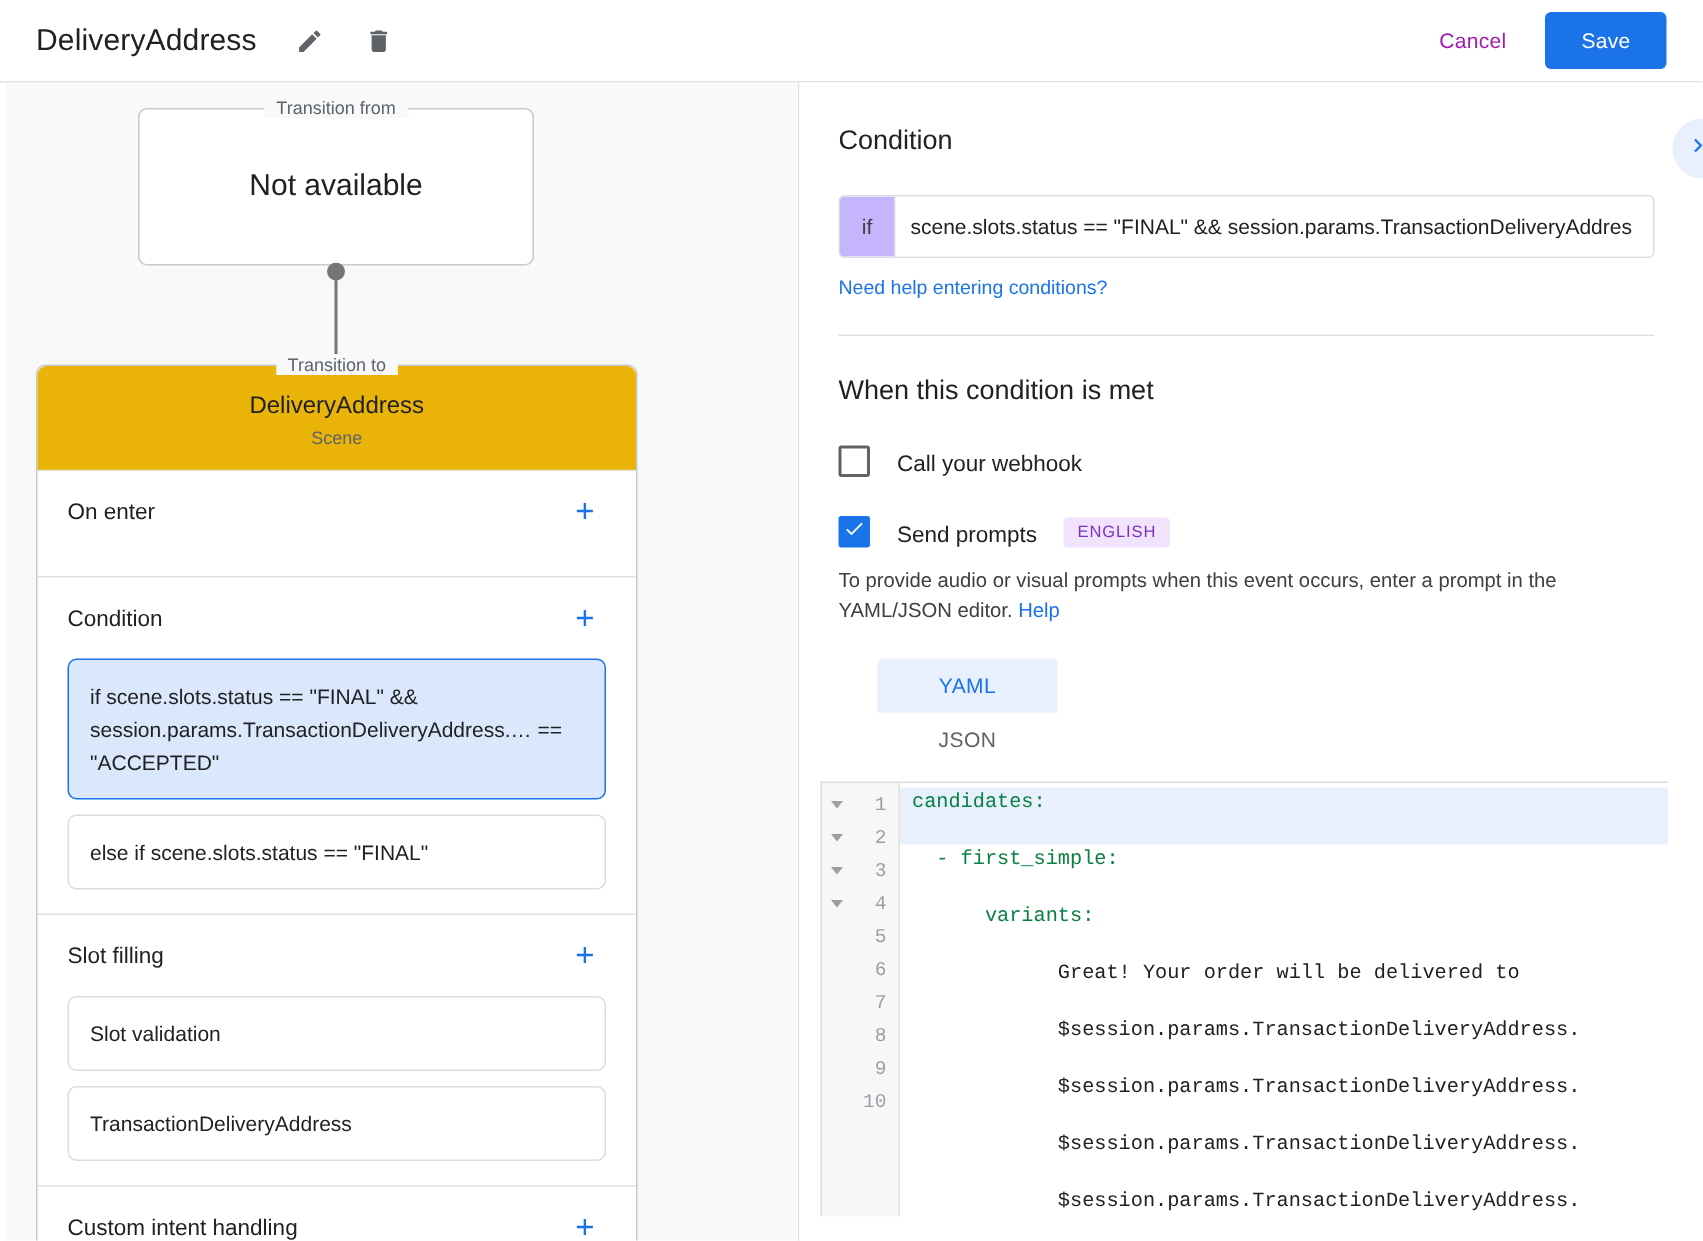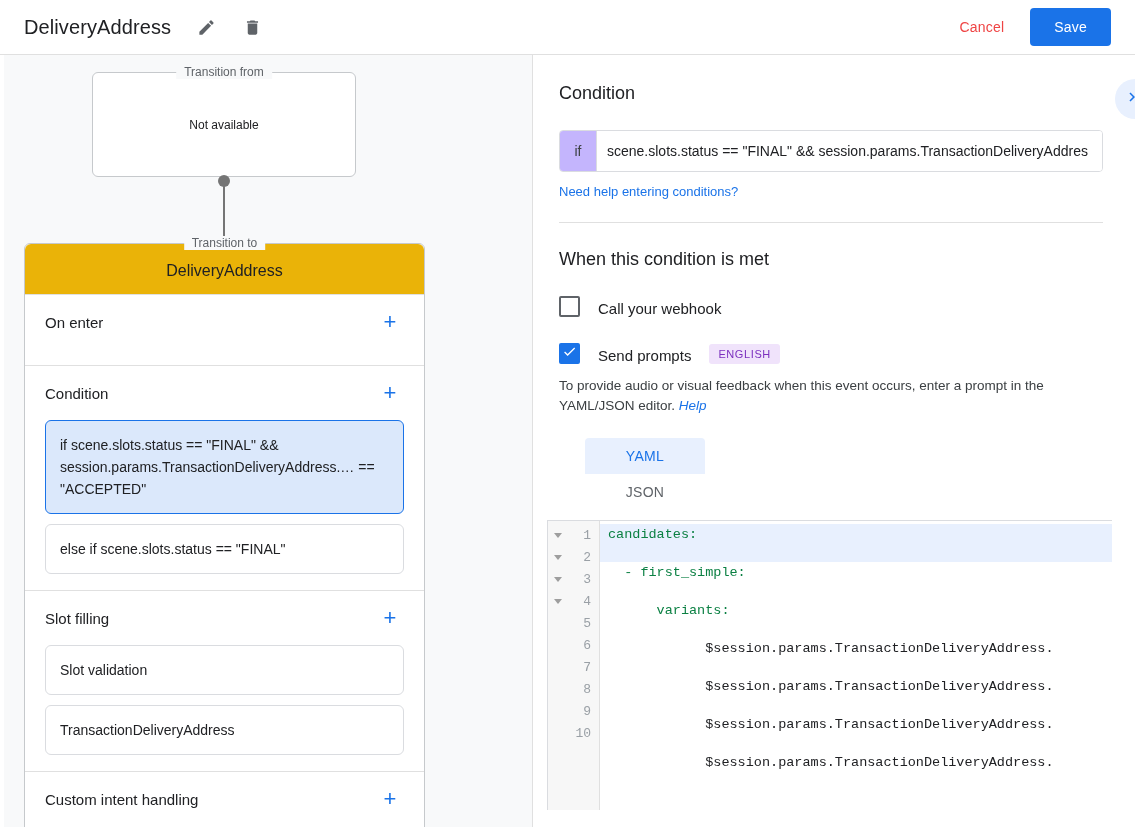--- a/index.html
+++ b/index.html
@@ -23,21 +23,21 @@
   }
   .icon-btn {
     width: 34px; height: 34px; margin-left: 12px; border-radius: 50%;
     display: flex; align-items: center; justify-content: center;
     cursor: pointer; background: transparent; border: none;
   }
   .icon-btn:first-of-type { margin-left: 18px; }
   .icon-btn svg { display: block; }
   .topbar-spacer { flex: 1; }
   .cancel-btn {
-    color: #ef4444; font-size: 14px; font-weight: 500; background: none;
+    color: #a21caf; font-size: 14px; font-weight: 500; background: none;
     border: none; cursor: pointer; padding: 9px 10px; border-radius: 4px;
     letter-spacing: .2px;
   }
   .save-btn {
     background: #1a73e8; color: #fff; font-size: 14px; font-weight: 500;
     border: none; border-radius: 4px; padding: 0 24px; height: 38px;
     margin-left: 16px; margin-right: 24px; cursor: pointer; letter-spacing: .2px;
     font-family: "Liberation Sans", sans-serif;
   }
 
@@ -62,21 +62,21 @@
   }
   .fieldset-legend {
     position: absolute; top: -8px; background: #f8f9fa; padding: 0 8px;
     font-size: 12px; color: #5f6368; left: 50%; transform: translateX(-50%);
     white-space: nowrap;
   }
   #transition-from {
     left: 88px; top: 17px; width: 264px; height: 105px;
     display: flex; align-items: center; justify-content: center;
   }
-  #transition-from .ftext { font-size: 12px; color: #202124; }
+  #transition-from .ftext { font-size: 20px; color: #202124; }
 
   .connector { position: absolute; left: 212px; top: 120px; width: 16px; height: 110px; }
 
   
   .to-card {
     position: absolute; left: 20px; top: 188px; width: 401px;
     background: #fff; border: 1px solid #c6c9cc; border-radius: 6px;
   }
   .to-card-head {
     background: #eab308; border-radius: 6px 6px 0 0; padding: 18px 0 14px;
@@ -152,21 +152,21 @@
   }
   .check-label { margin-left: 18px; font-size: 15px; color: #202124; font-weight: 500; }
   .lang-badge {
     margin-left: 18px; background: #f0e3fb; color: #7b2fbe; font-size: 11px;
     letter-spacing: .6px; padding: 4px 9px; border-radius: 3px; font-weight: 500;
   }
   .hint {
     margin-top: 12px; font-size: 13.5px; color: #3c4043; line-height: 20px;
     max-width: 560px;
   }
-  .hint a { color: #1a73e8; text-decoration: none; cursor: pointer; font-style: italic; }
+  .hint a { color: #1a73e8; text-decoration: none; cursor: pointer; }
 
   
   .tabs { display: flex; margin: 22px 0 0 26px; flex-direction: column; }
   .tab {
     width: 120px; height: 36px; display: flex; align-items: center;
     justify-content: center; font-size: 14px; font-weight: 500;
     color: #5f6368; cursor: pointer; letter-spacing: .3px;
   }
   .tab.active { background: #e8f0fe; color: #1a73e8; border-radius: 4px 4px 0 0; }
 
@@ -240,20 +240,21 @@
         <circle cx="8" cy="6" r="6" fill="#757575"></circle>
         <line x1="8" y1="6" x2="8" y2="96" stroke="#757575" stroke-width="2"></line>
         <polygon points="8,108 2.5,95 13.5,95" fill="#757575"></polygon>
       </svg>
     </div>
 
     <div class="to-card">
       <div class="to-card-head">
         <span class="to-legend">Transition to</span>
         <div class="to-title">DeliveryAddress</div>
+        <div class="to-sub">Scene</div>
       </div>
 
       <div class="section">
         <div class="section-head">
           <span class="section-title">On enter</span>
           <button class="plus-btn">+</button>
         </div>
       </div>
 
       <div class="section chip-sec-pad">
@@ -319,21 +320,21 @@
             <svg width="15" height="15" viewBox="0 0 24 24" fill="#ffffff">
               <path d="M9 16.17 4.83 12l-1.42 1.41L9 19 21 7l-1.41-1.41z"></path>
             </svg>
           </span>
         </div>
         <span class="check-label">Send prompts</span>
         <span class="lang-badge">ENGLISH</span>
       </div>
 
       <div class="hint">
-        <span>To provide audio or visual feedback when this event occurs, enter a prompt in the YAML/JSON editor. </span><a>Help</a>
+        <span>To provide audio or visual prompts when this event occurs, enter a prompt in the YAML/JSON editor. </span><a>Help</a>
       </div>
 
       <div class="tabs">
         <div class="tab active">YAML</div>
         <div class="tab">JSON</div>
       </div>
     </div>
 
     <div class="editor">
       <div class="gutter" id="gutter">
@@ -369,20 +370,21 @@
             <span>9</span>
           </div>
           <div class="gl">
             <span>10</span>
           </div>
         </div>
       <div class="code" id="code">
           <div class="cl hl"><span class="k-key">candidates:</span></div>
           <div class="cl"><span class="k-key">  - first_simple:</span></div>
           <div class="cl"><span class="k-key">      variants:</span></div>
+          <div class="cl"><span class="k-plain">            Great! Your order will be delivered to</span></div>
           <div class="cl"><span class="k-plain">            $session.params.TransactionDeliveryAddress.</span></div>
           <div class="cl"><span class="k-plain">            $session.params.TransactionDeliveryAddress.</span></div>
           <div class="cl"><span class="k-plain">            $session.params.TransactionDeliveryAddress.</span></div>
           <div class="cl"><span class="k-plain">            $session.params.TransactionDeliveryAddress.</span></div>
           <div class="cl"><span class="k-plain"></span></div>
         </div>
     </div>
   </div>
 </div>
 

